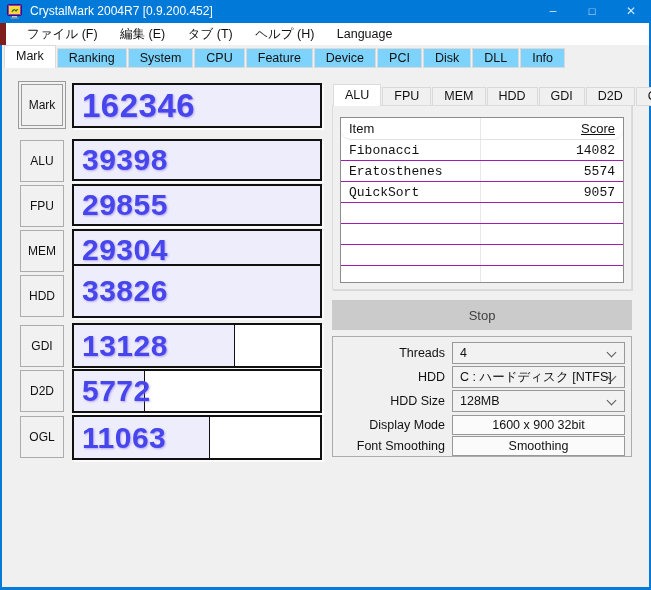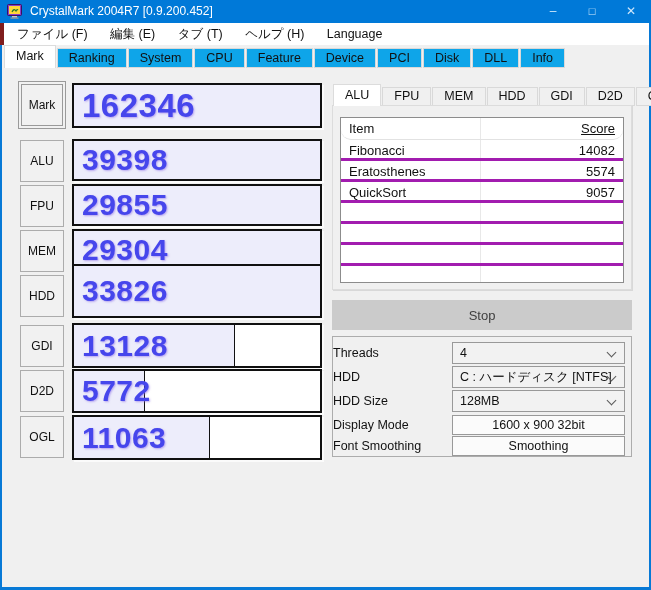--- a/index.html
+++ b/index.html
@@ -12,26 +12,26 @@
   .titlebar { position:absolute; left:-2px; top:0; width:651px; height:23px; background:#0079D8; }
   .app-icon { position:absolute; left:7px; top:4px; width:17px; height:15px; }
   .title-text { position:absolute; left:30px; top:0; height:23px; line-height:23px;
     color:#FFFFFF; font-size:12px; white-space:nowrap; }
   .capbtn { position:absolute; top:0; width:40px; height:23px; color:#CFE8FB;
     text-align:center; line-height:23px; font-size:12px; }
   .cap-min { right:78px; }  .cap-max { right:39px; font-size:11px; }  .cap-close { right:0; font-size:12px; }
 
   
   .menubar { position:absolute; left:-2px; top:23px; width:651px; height:22px; background:#FFFFFF;
-    border-left:4px solid #7f1d1d; border-right:2px solid #0779D6; padding-left:4px; }
+    border-left:6px solid #7f1d1d; border-right:2px solid #0779D6; padding-left:12px; }
   .menu-item { display:inline-block; padding:3px 9px 0 9px; height:22px; font-size:12.5px; color:#111; }
 
   
   .tabstrip { position:absolute; left:0; top:46px; width:647px; height:22px; display:flex; align-items:flex-end; padding-left:2px; }
-  .tab { font-size:12.5px; color:#111; background:#0ea5e9; border:1px solid #D9D9D9;
+  .tab { font-size:12.5px; color:#111; background:#7dd3fc; border:1px solid #D9D9D9;
     padding:2px 11px 3px 11px; height:20px; margin-right:1px; }
   .tab.active { background:#FFFFFF; border:1px solid #DCDCDC; border-bottom:none; height:23px; padding-top:3px; }
 
   
   .sidebtn { position:absolute; left:18px; width:44px; height:42px; background:#F1F1F1;
     border:1px solid #ACACAC; display:flex; align-items:center; justify-content:center;
     font-size:12px; color:#111; }
   .markbtn-outer { position:absolute; left:16px; top:81px; width:48px; height:48px;
     border:1px solid #9A9A9A; background:#F1F1F1; padding:2px; }
   .markbtn-inner { width:100%; height:100%; border:1px solid #9A9A9A; background:#F1F1F1;
@@ -57,35 +57,35 @@
     padding:1px 11px 2px 11px; height:19px; margin-right:1px; }
   .subtab.active { background:#FFFFFF; border:1px solid #DCDCDC; border-bottom:none; height:22px; padding-top:3px; position:relative; z-index:2; }
   .detailpage { position:absolute; left:330px; top:105px; width:300px; height:185px;
     background:#F0F0F0; border:1px solid #DCDCDC; box-shadow:1px 1px 0 #D8D8D8; }
   .listview { position:absolute; left:338px; top:117px; width:284px; height:166px;
     background:#FFFFFF; border:1px solid #8C8C8C; font-size:13px; color:#111; }
   .lv-coldiv { position:absolute; left:139px; top:0; bottom:0; width:1px; background:#E8E8E8; }
   .lv-header { position:relative; height:22px; border-bottom:1px solid #E2E2E2;border-radius:10px; }
   .lv-header .c-item { position:absolute; left:8px; top:3px; }
   .lv-header .c-score { position:absolute; right:8px; top:3px;text-decoration:underline; }
-  .lv-row { position:relative; height:21px; border-bottom:3px solid #a21caf; }
+  .lv-row { position:relative; height:21px; border-bottom:1px solid #a21caf;font-family:Liberation Mono, monospace; }
   .lv-row .r-item { position:absolute; left:8px; top:3px; }
   .lv-row .r-score { position:absolute; right:8px; top:3px; }
 
   
   .stopbtn { position:absolute; left:330px; top:300px; width:300px; height:30px;
     background:#CBCBCB; color:#404040; font-size:13px;
     display:flex; align-items:center; justify-content:center; }
 
   
   .groupbox { position:absolute; left:330px; top:336px; width:300px; height:121px;
     border:1px solid #ACACAC; background:#F0F0F0; }
   .grow { position:absolute; left:0; width:100%; height:22px; }
   .g0{top:5px}.g1{top:29px}.g2{top:53px}.g3{top:78px;height:20px}.g4{top:99px;height:20px}
-  .glabel { position:absolute; left:0; width:112px; text-align:left; font-size:12.5px;
+  .glabel { position:absolute; left:0; width:112px; text-align:right; font-size:12.5px;
     color:#111; line-height:22px; }
   .gfield { position:absolute; left:119px; width:173px; height:22px; font-size:12.5px; color:#111; }
   .dropdown { background:#F2F2F2; border:1px solid #999999; line-height:20px; padding-left:7px; position:relative; }
   .chev { position:absolute; right:9px; top:6px; width:7px; height:7px;
     border-right:1.4px solid #5A5A5A; border-bottom:1.4px solid #5A5A5A; transform:rotate(45deg); }
   .flatbtn { background:#FBFBFB; border:1px solid #999999; height:20px; line-height:18px; text-align:center; }
 </style>
 </head>
 <body>
 

